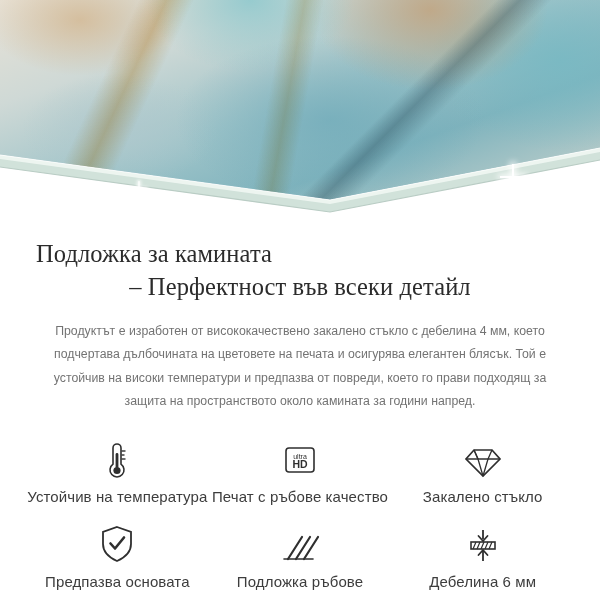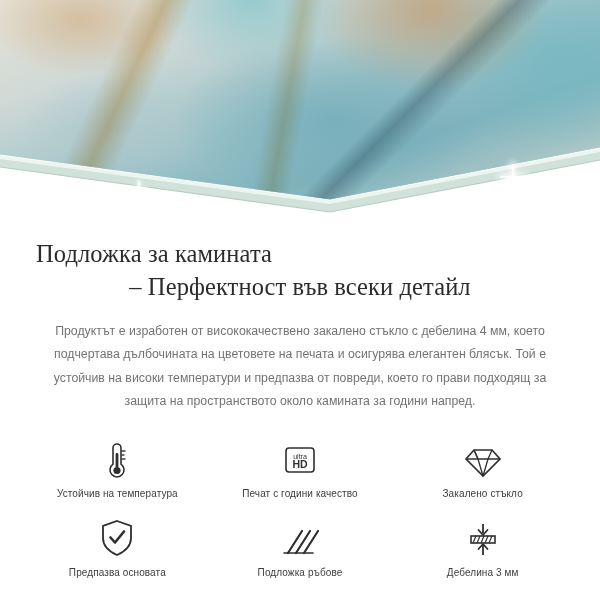--- a/index.html
+++ b/index.html
@@ -120,21 +120,21 @@
     justify-content: flex-start;
   }
   .feature-icon {
     height: 44px;
     display: flex;
     align-items: flex-end;
     justify-content: center;
     margin-bottom: 8px;
   }
   .feature-label {
-    font-size: 10px;
+    font-size: 15px;
     color: #3d3d3d;
     text-align: center;
     letter-spacing: 0.1px;
   }
   svg { display: block; }
 </style>
 </head>
 <body>
 
 <div class="page">
@@ -176,21 +176,21 @@
     </div>
 
     <div class="feature">
       <span class="feature-icon">
         <svg width="40" height="40" viewBox="0 0 40 40">
           <rect x="6" y="8" width="28" height="24" rx="3" fill="none" stroke="#2f2f2f" stroke-width="1.6"></rect>
           <text x="20" y="18.5" font-family="Liberation Sans, sans-serif" font-size="7" text-anchor="middle" fill="#2f2f2f">ultra</text>
           <text x="20" y="28" font-family="Liberation Sans, sans-serif" font-size="10.5" font-weight="bold" text-anchor="middle" fill="#2f2f2f">HD</text>
         </svg>
       </span>
-      <span class="feature-label">Печат с години качество</span>
+      <span class="feature-label">Печат с ръбове качество</span>
     </div>
 
     <div class="feature">
       <span class="feature-icon">
         <svg width="40" height="36" viewBox="0 0 40 36">
           <path d="M11 6 H29 L37 15 L20 32 L3 15 Z" fill="none" stroke="#2f2f2f" stroke-width="1.7"></path>
           <path d="M3 15 H37" fill="none" stroke="#2f2f2f" stroke-width="1.3"></path>
           <path d="M11 6 L15 15 L20 32" fill="none" stroke="#2f2f2f" stroke-width="1.3"></path>
           <path d="M29 6 L25 15 L20 32" fill="none" stroke="#2f2f2f" stroke-width="1.3"></path>
           <path d="M11 6 L15 15" fill="none" stroke="#2f2f2f" stroke-width="1.3"></path>
@@ -225,17 +225,17 @@
       <span class="feature-icon">
         <svg width="40" height="40" viewBox="0 0 40 40">
           <path d="M20 5 V14" stroke="#2f2f2f" stroke-width="1.8"></path>
           <path d="M15.5 11 L20 16 L24.5 11" fill="none" stroke="#2f2f2f" stroke-width="1.8" stroke-linecap="round" stroke-linejoin="round"></path>
           <rect x="8" y="17" width="24" height="7" fill="none" stroke="#2f2f2f" stroke-width="1.6"></rect>
           <path d="M10 24 L13 17 M14 24 L17 17 M18 24 L21 17 M22 24 L25 17 M26 24 L29 17" stroke="#2f2f2f" stroke-width="1.2"></path>
           <path d="M20 36 V27" stroke="#2f2f2f" stroke-width="1.8"></path>
           <path d="M15.5 30 L20 25 L24.5 30" fill="none" stroke="#2f2f2f" stroke-width="1.8" stroke-linecap="round" stroke-linejoin="round"></path>
         </svg>
       </span>
-      <span class="feature-label">Дебелина 3 мм</span>
+      <span class="feature-label">Дебелина 6 мм</span>
     </div>
 
   </div>
 </div>
 
 </body></html>

